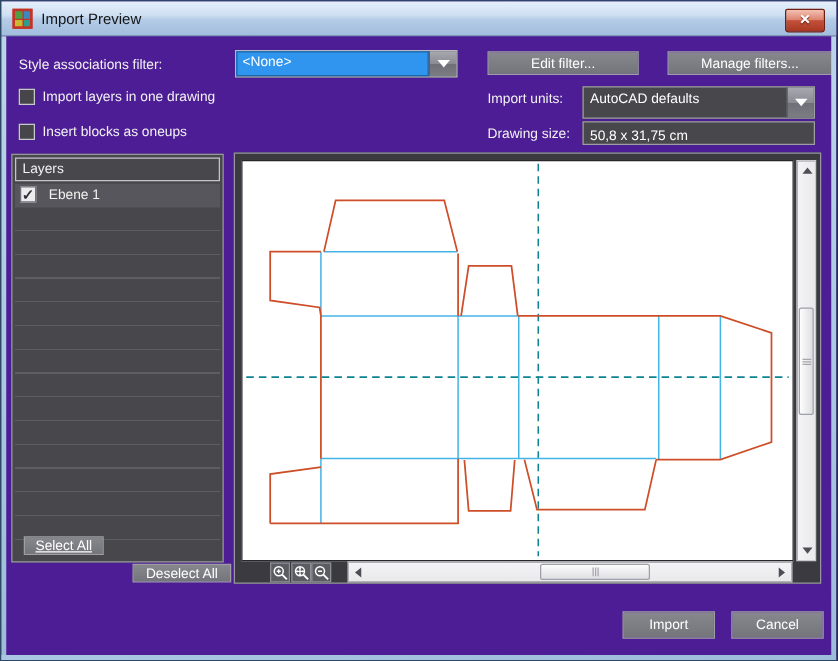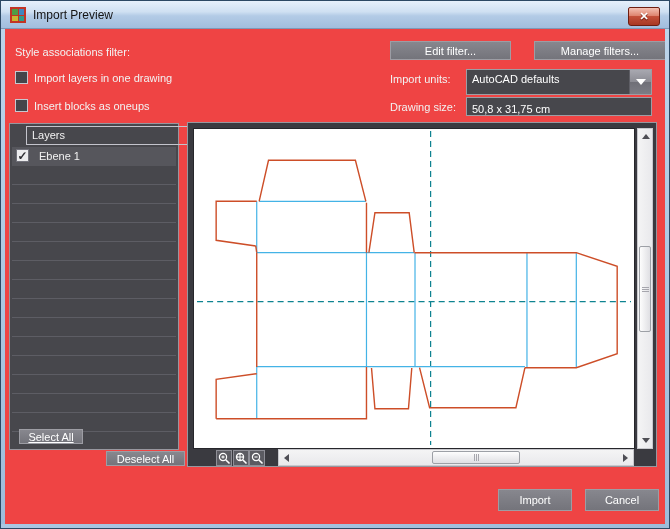--- a/index.html
+++ b/index.html
@@ -1,21 +1,21 @@
 <!DOCTYPE html>
 <html><head>
 <meta charset="utf-8">
 <style>
   * { margin:0; padding:0; box-sizing:border-box; }
   html,body { background:#20222a; }
   body { font-family:"Liberation Sans", sans-serif; }
 
   #win {
     position:relative; width:670px; height:529px;
-    background:#ef4444;
+    background:#4c1d95;
     border:1px solid #2c4864;
     overflow:hidden;
   }
   
   .edge { position:absolute; background:linear-gradient(180deg,#bcd4ea,#9dbcda); z-index:5; }
   .edge.l { left:0; top:28px; bottom:0; width:4px; }
   .edge.r { right:0; top:28px; bottom:0; width:4px; }
   .edge.b { left:0; right:0; bottom:0; height:4px; background:linear-gradient(90deg,#aac7e2,#9dbcda); }
 
   
@@ -59,21 +59,21 @@
 
   .checkbox { position:absolute; width:13px; height:13px; border:1px solid #c7c7cf; background:#45454a; }
 
   .dark-field { position:absolute; border:1px solid #9d9da4; background:#47474c; color:#fff; font-size:11px; display:flex; align-items:flex-end; }
   .dark-field .val { padding-left:5px; }
   .dark-combo { position:absolute; border:1px solid #9d9da4; background:#47474c; display:flex; }
   .dark-combo .val { flex:1; color:#fff; font-size:11px; padding:3px 0 0 5px; }
 
   
   .layers-panel { position:absolute; left:8px; top:122px; width:170px; height:327px; border:1px solid #97979f; background:#47474c; }
-  .layers-header { position:absolute; left:16px; top:2px; width:164px; height:19px; border:1px solid #c4c4cc; color:#f2f2f2; font-size:11px; padding:2px 0 0 5px; }
+  .layers-header { position:absolute; left:2px; top:2px; width:164px; height:19px; border:1px solid #c4c4cc; color:#f2f2f2; font-size:11px; padding:2px 0 0 5px; }
   .layer-row { position:absolute; left:2px; top:23px; width:164px; height:19px; background:#56565c; color:#f2f2f2; font-size:11px; }
   .layer-row .row-check { position:absolute; left:4px; top:2px; width:13px; height:13px; background:#ececee; border:1px solid #71717a; color:#2e2e33; font-size:12px; line-height:12px; text-align:center; font-weight:bold; }
   .layer-row .row-label { position:absolute; left:27px; top:3px; }
   .empty-rows { position:absolute; left:2px; top:42px; width:164px; bottom:2px;
     background:repeating-linear-gradient(to bottom, transparent 0 18px, #5d5d64 18px 19px); }
 
   
   .preview-panel { position:absolute; left:186px; top:121px; width:470px; height:345px; border:1px solid #97979f; background:#3a3a40; }
   .canvas { position:absolute; left:5px; top:5px; width:442px; height:321px; background:#fff; border:1px solid #26262b; }
   .canvas svg { width:100%; height:100%; display:block; }
@@ -116,20 +116,26 @@
     <div class="close-btn">
       <span>✕</span>
     </div>
   </div>
 
   <div class="edge l"></div>
   <div class="edge r"></div>
   <div class="edge b"></div>
 
   <div class="lbl" style="left:14px; top:45px;">Style associations filter:</div>
+  <div class="combo" style="left:187px; top:39px; width:178px; height:22px;">
+    <div class="txt">&lt;None&gt;</div>
+    <div class="btn">
+      <span class="tri-down"></span>
+    </div>
+  </div>
   <div class="push-btn" style="left:389px; top:40px; width:121px; height:19px;">Edit filter...</div>
   <div class="push-btn" style="left:533px; top:40px; width:132px; height:19px;">Manage filters...</div>
 
   <div class="checkbox" style="left:14px; top:70px;"></div>
   <div class="lbl" style="left:33px; top:71px;">Import layers in one drawing</div>
   <div class="checkbox" style="left:14px; top:98px;"></div>
   <div class="lbl" style="left:33px; top:99px;">Insert blocks as oneups</div>
 
   <div class="lbl" style="left:389px; top:72px;">Import units:</div>
   <div class="dark-combo" style="left:465px; top:68px; width:186px; height:26px;">

